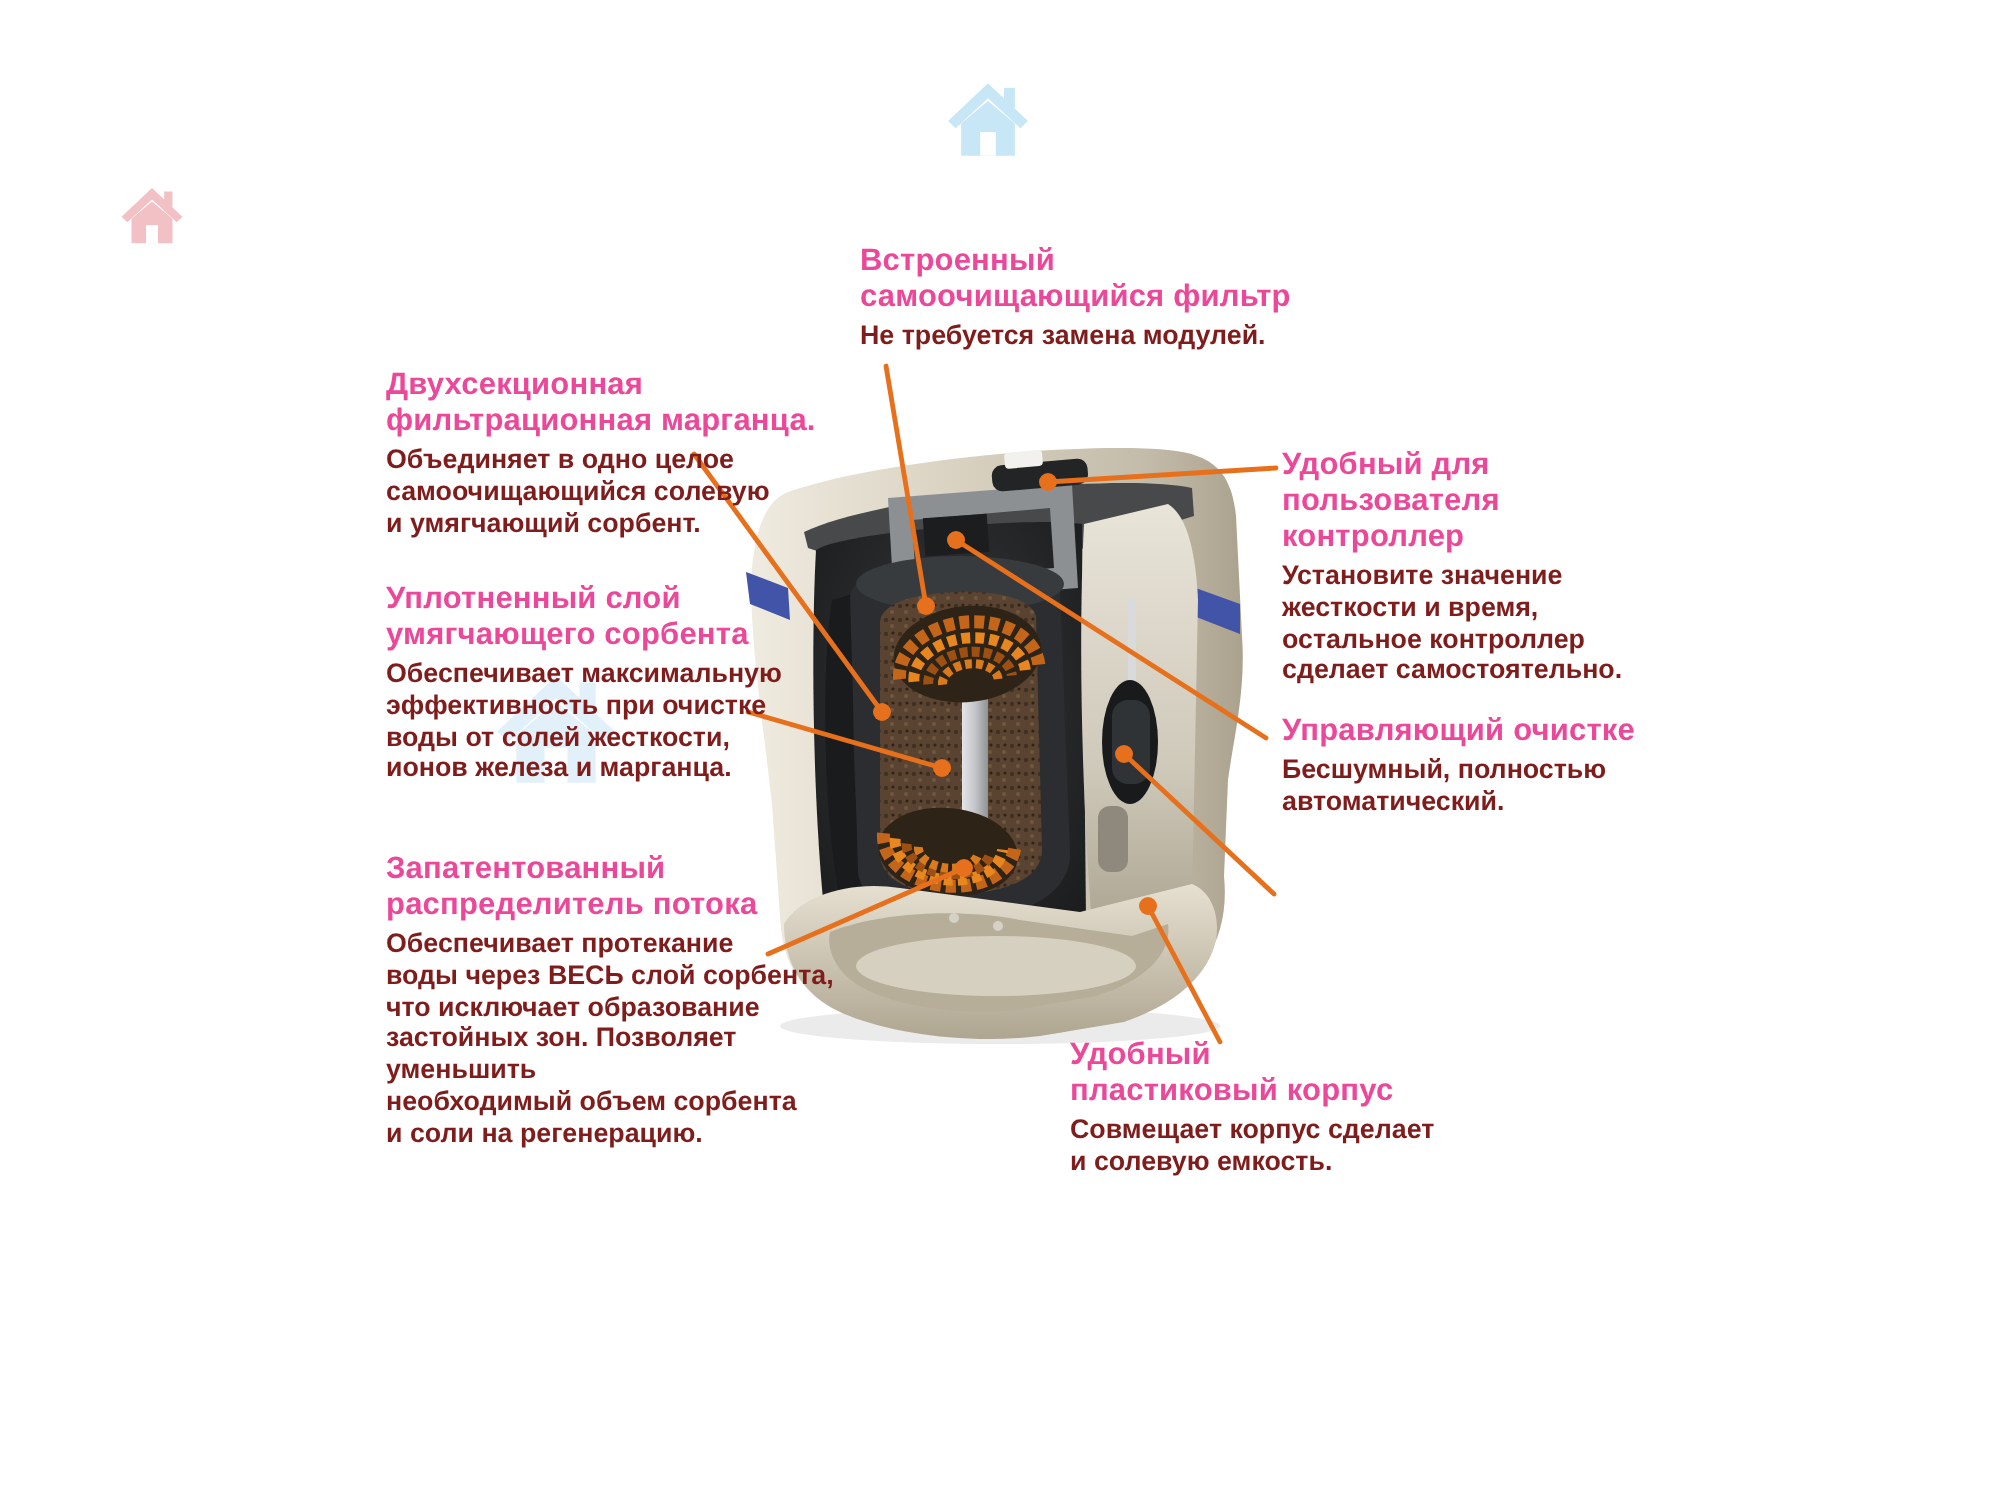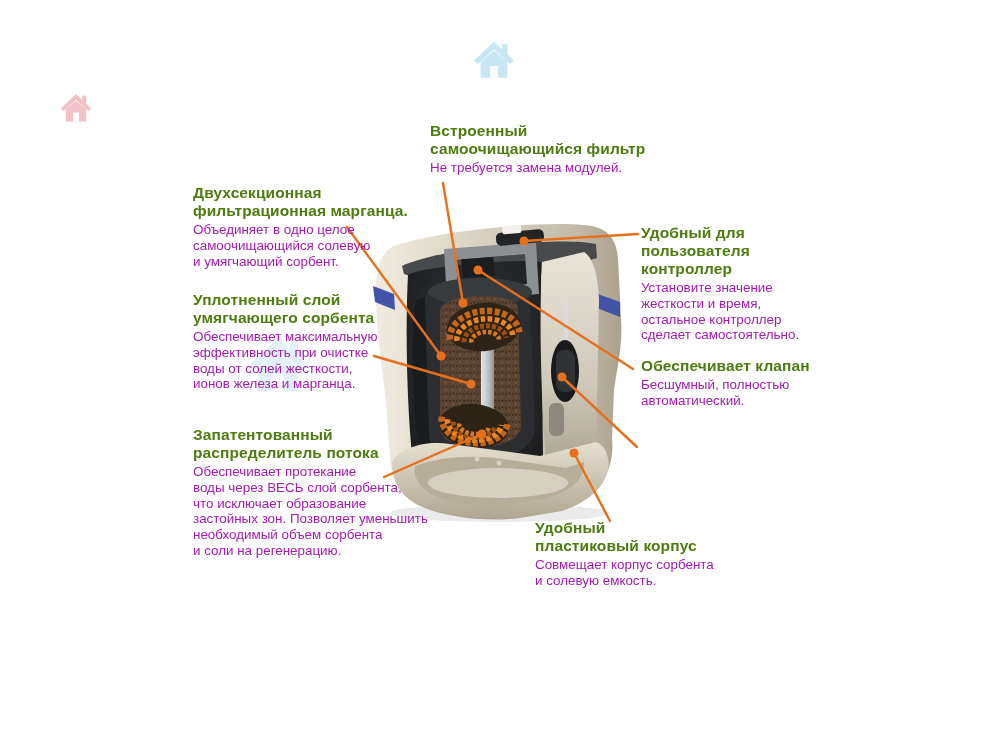--- a/index.html
+++ b/index.html
@@ -5,25 +5,25 @@
   html,body{margin:0;padding:0;background:#fff;}
   .canvas{
     position:relative;width:1000px;height:750px;background:#ffffff;overflow:hidden;
     font-family:"Liberation Sans","DejaVu Sans",sans-serif;
   }
   .art{position:absolute;left:0;top:0;width:1000px;height:750px;z-index:1;}
   .wm{position:absolute;z-index:0;}
   .callout{position:absolute;z-index:2;}
   .callout h3{
     margin:0;font-size:15.5px;line-height:18px;font-weight:bold;
-    color:#4d7c0f;white-space:pre-line;letter-spacing:.1px;
+    color:#ec4899;white-space:pre-line;letter-spacing:.1px;
   }
   .callout p{
-    margin:2px 0 0;font-size:13.4px;line-height:15.8px;font-weight:normal;
-    color:#a21caf;white-space:pre-line;
+    margin:2px 0 0;font-size:13.4px;line-height:15.8px;font-weight:bold;
+    color:#7f1d1d;white-space:pre-line;
   }
 </style>
 </head>
 <body>
 
 <div class="canvas">
 
   <svg class="wm" style="left:473px;top:40px;width:42px;height:40px" viewBox="0 0 40 37">
     <g fill="#C7E6F6">
       <path d="M27.6 3.2 h5.2 v9.5 h-5.2 z"></path>
@@ -206,26 +206,26 @@
     <h3>Удобный для
 пользователя
 контроллер</h3>
     <p>Установите значение
 жесткости и время,
 остальное контроллер
 сделает самостоятельно.</p>
   </div>
 
   <div class="callout" style="left:641px;top:357px;width:200px">
-    <h3>Обеспечивает клапан</h3>
+    <h3>Управляющий очистке</h3>
     <p>Бесшумный, полностью
 автоматический.</p>
   </div>
 
 
   <div class="callout" style="left:535px;top:519px;width:210px">
     <h3>Удобный
 пластиковый корпус</h3>
-    <p>Совмещает корпус сорбента
+    <p>Совмещает корпус сделает
 и солевую емкость.</p>
   </div>
 
 </div>
 
 </body></html>

